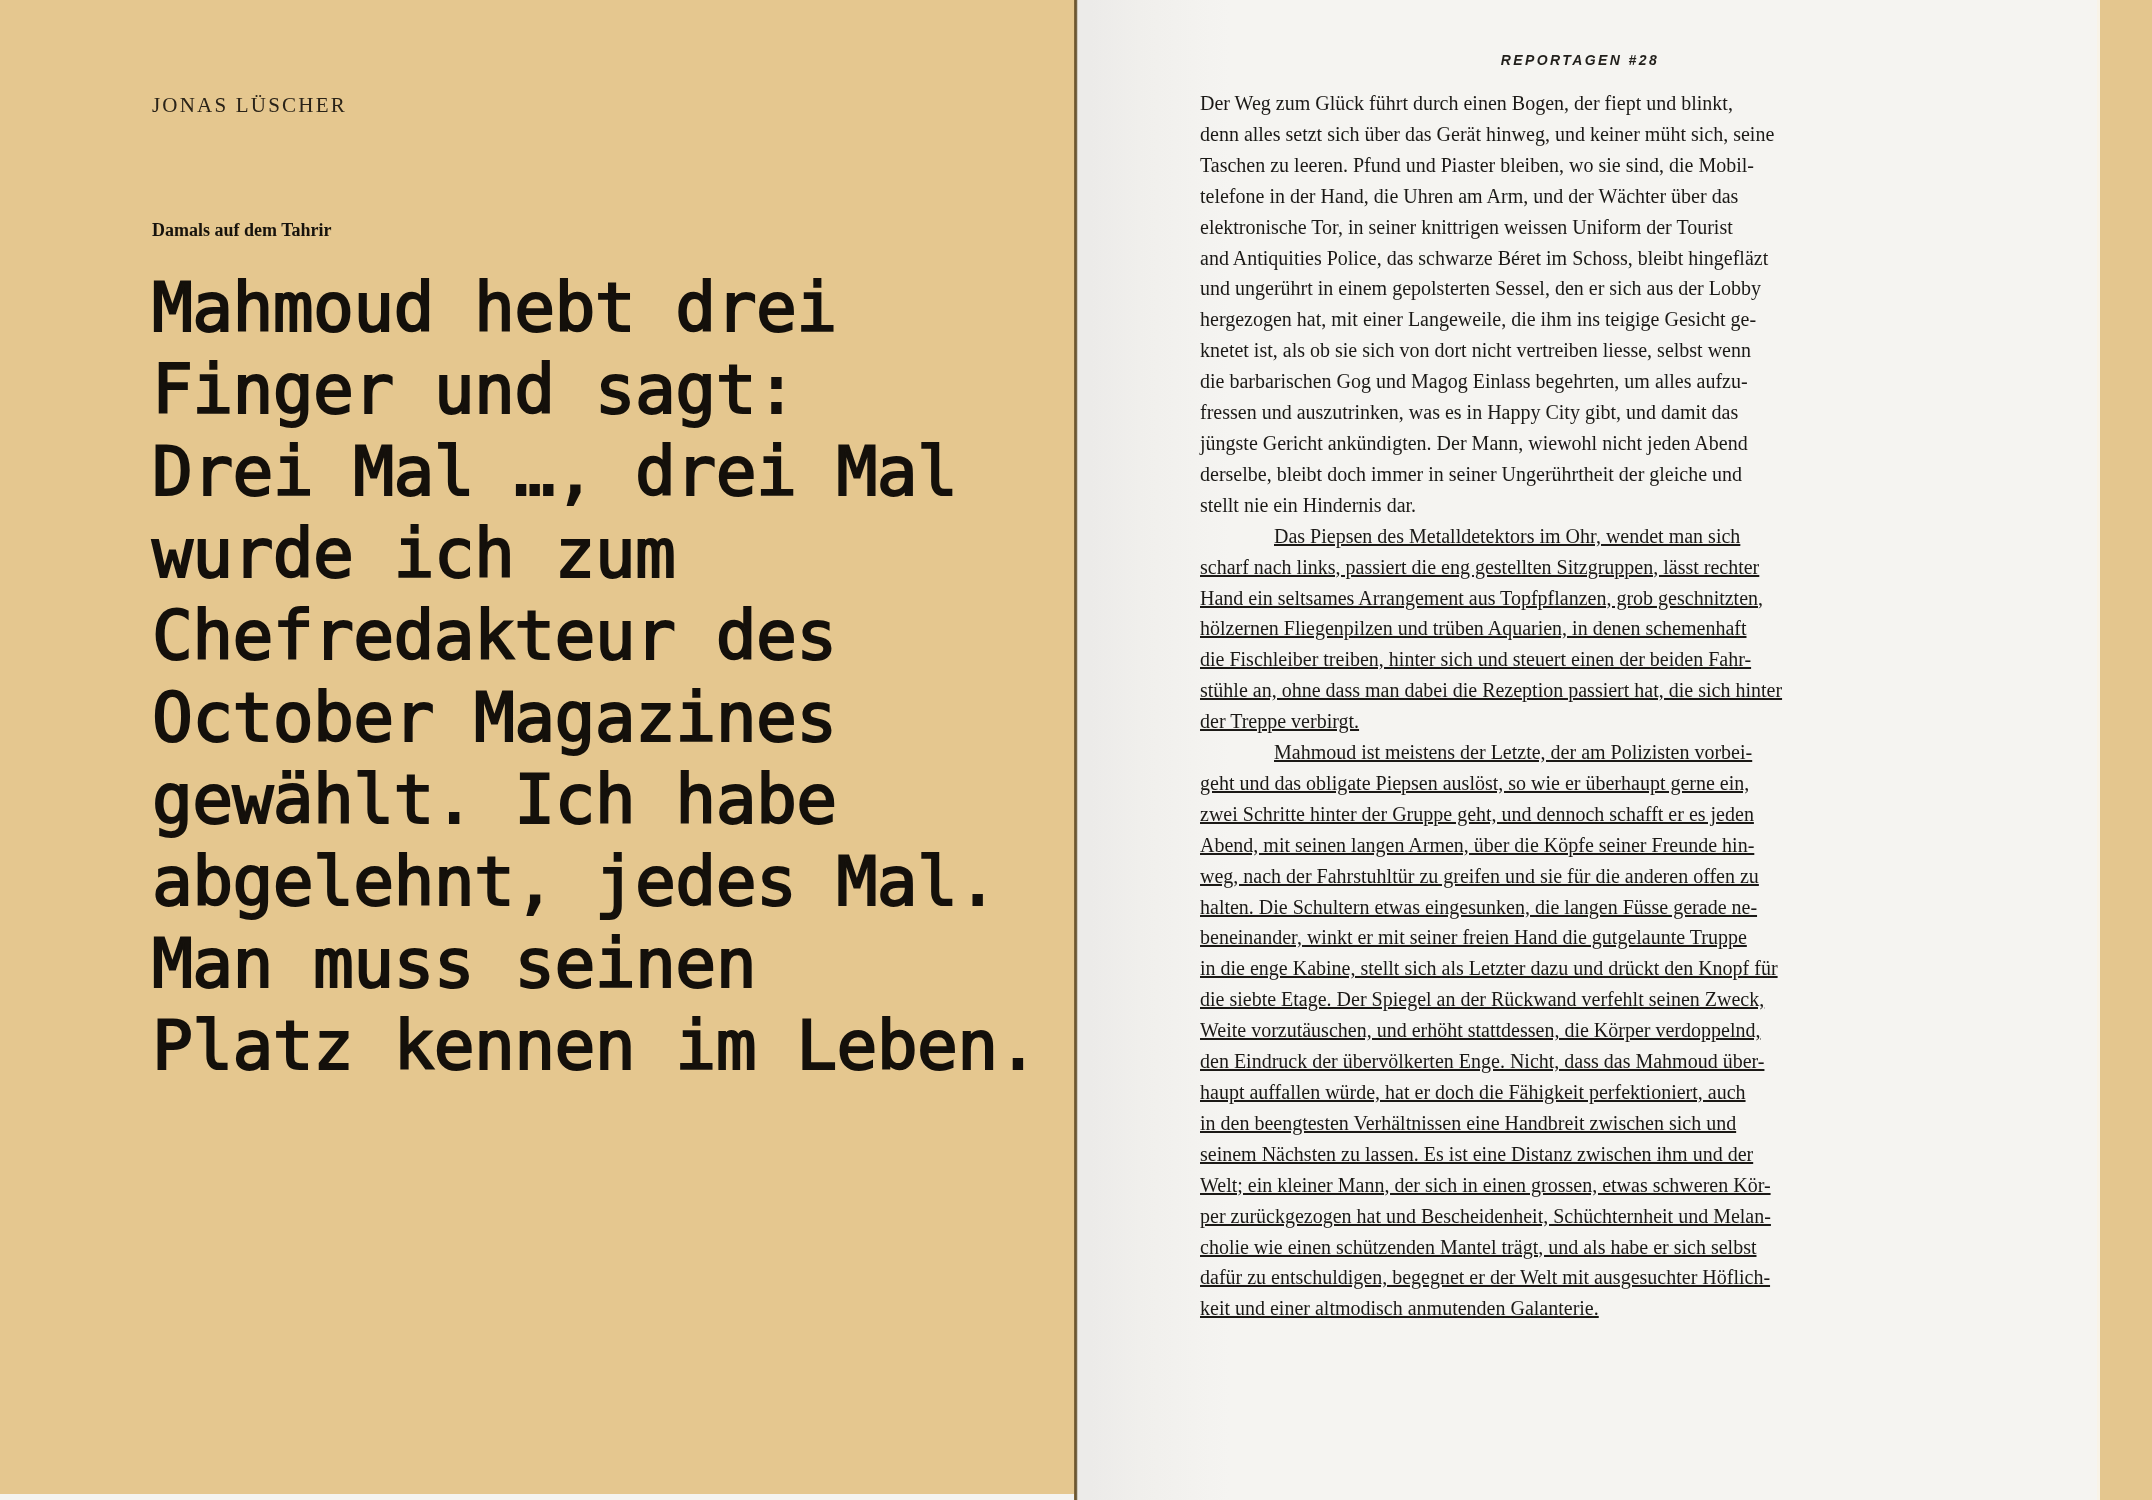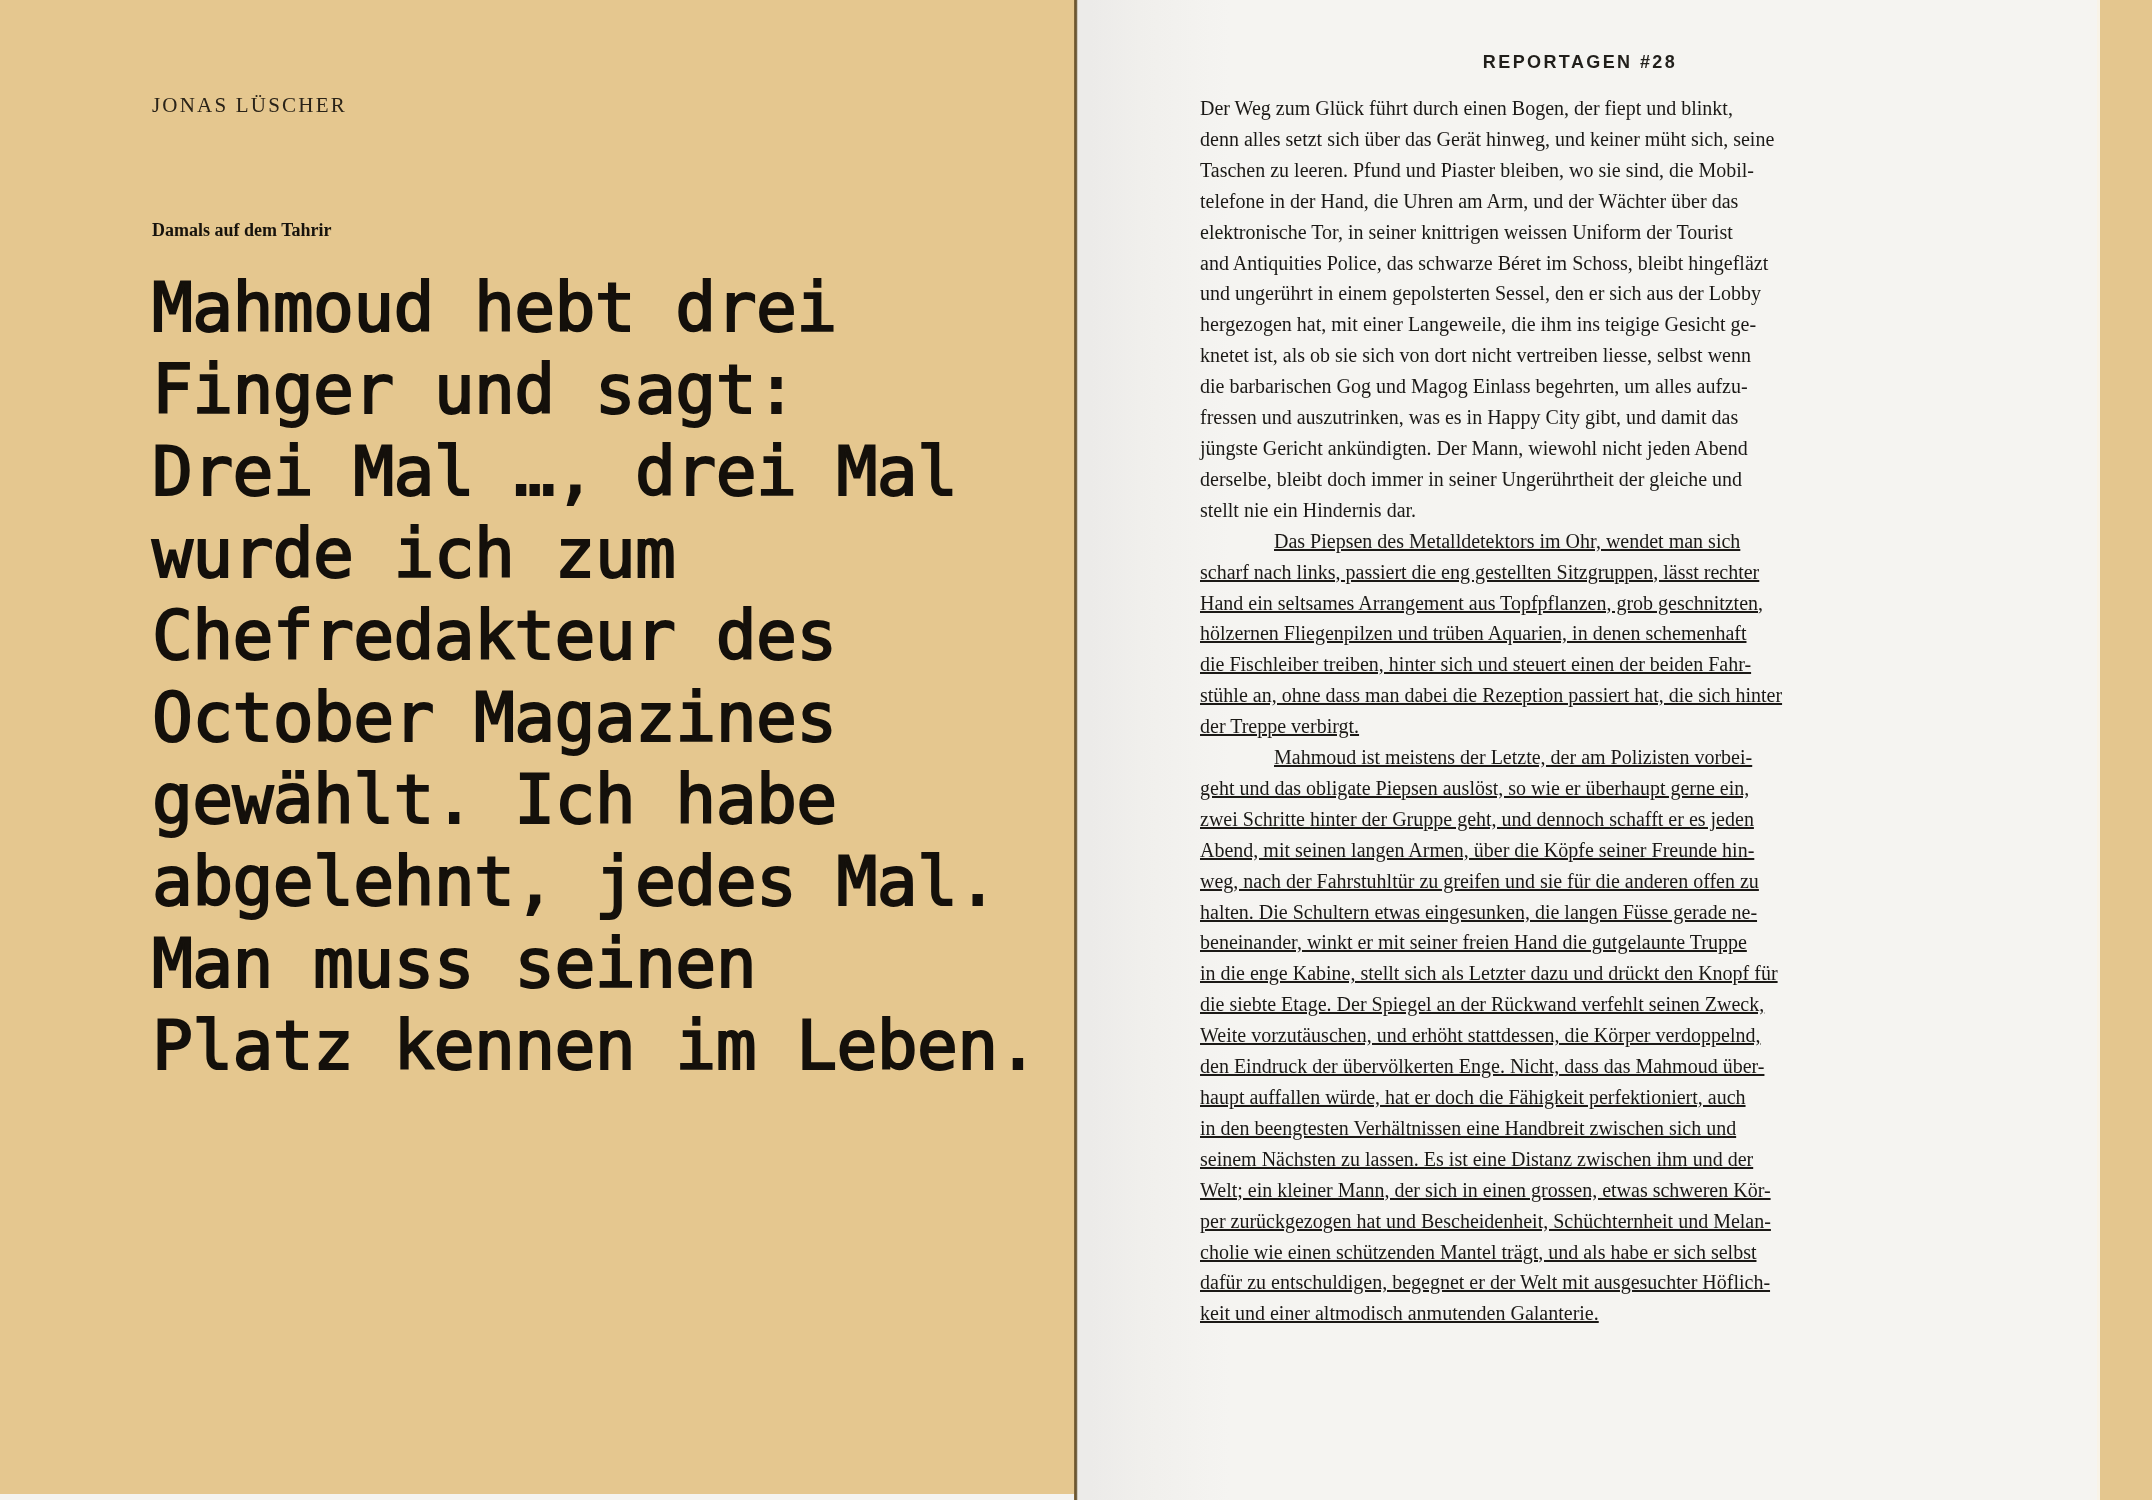--- a/index.html
+++ b/index.html
@@ -44,22 +44,22 @@
 
   
   .page-right{
     position:absolute;left:1079px;right:52px;top:0;bottom:0;
     background:linear-gradient(to right,#ecebe9 0px,#ecebe9 12px,#f0efec 60px,#f5f4f1 150px,#f5f4f1 100%);
   }
   .column{position:absolute;left:121px;width:760px;top:0;}
   .running-head{
     margin-top:52px;text-align:center;
     font-family:"Liberation Sans","DejaVu Sans",sans-serif;
-    font-weight:700;
-    font-size:18px;letter-spacing:2.4px;color:#211f1b;
+    font-style:italic;font-weight:700;
+    font-size:14px;letter-spacing:2.4px;color:#211f1b;
   }
   .bodytext{
     margin-top:20px;
     font-size:20px;line-height:30.9px;color:#1b1916;
     text-align:left;
   }
   .bodytext p{margin:0;}
   .bodytext p.indented{text-indent:74px;text-decoration:underline;}
   .page-number{
     margin-top:13px;text-align:center;

